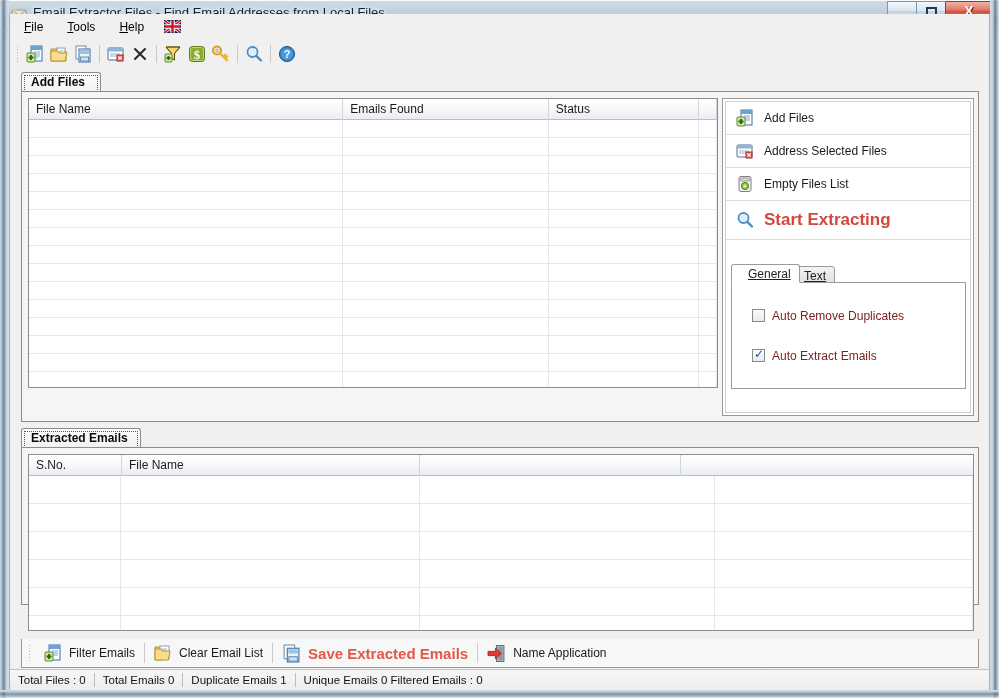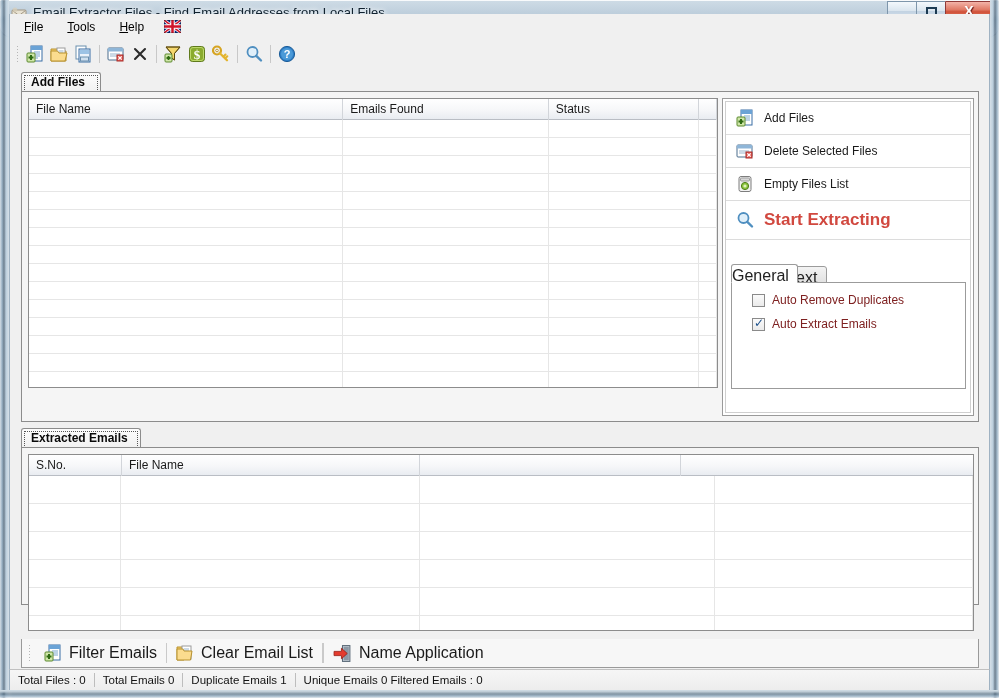--- a/index.html
+++ b/index.html
@@ -219,36 +219,36 @@
   .act-row.big { height:38px; }
   .act-row.big .act-label {
     font-size:17px; font-weight:bold; color:#d1483f;
   }
 
   
   #inner-tabs {
     position:absolute; left:8px; top:165px; width:235px; height:125px;
   }
   .itab {
-    position:absolute; top:0; height:19px; font-size:16px; color:#222;
-    padding:2px 8px 0 0; box-sizing:border-box; cursor:default;
-    border:1px solid #9b9b9b; border-radius:3px 3px 0 0;
+    position:absolute; top:0; height:19px; font-size:12px; color:#222;
+    padding:2px 8px 0 16px; box-sizing:border-box; cursor:default;
+    border:1px solid #9b9b9b; border-radius:3px 3px 0 0;text-decoration:underline;
   }
   .itab.active {
     background:#fff; border-bottom:1px solid #fff; z-index:3;
   }
   .itab.inactive {
     background: linear-gradient(to bottom,#f3f3f3,#e2e2e2);
     top:2px; height:17px;
   }
   .itab-body {
     position:absolute; left:0; top:18px; width:235px; height:107px;
     border:1px solid #9b9b9b; background:#fff; box-sizing:border-box;
   }
-  .chk-row { display:flex; align-items:flex-end; margin:10px 0 0 20px; }
+  .chk-row { display:flex; align-items:flex-start; margin:26px 0 0 20px; }
   .chkbox {
     width:13px; height:13px; border:1px solid #8a8a8a;
     background: linear-gradient(to bottom,#fbfbfb,#eaeaea);
     box-sizing:border-box; position:relative; cursor:default;
   }
   .chkbox.checked::after {
     content:"✓"; position:absolute; left:1px; top:-3px;
     font-size:12px; color:#1b4f8a; font-family:"DejaVu Sans", sans-serif;
   }
   .chk-label { font-size:12px; color:#7e2020; margin-left:7px; }
@@ -261,21 +261,21 @@
     height:158px; width:958px;
   }
 
   
   #bottombar {
     position:absolute; left:11px; top:625px; width:958px; height:29px;
     border:1px solid #9a9a9a; border-top:none; background:#f7f7f7;
     display:flex; align-items:center; box-sizing:border-box;
   }
   .bb-btn { display:flex; align-items:center; cursor:default; padding:0 9px; height:27px; }
-  .bb-label { font-size:16px; color:#1a1a1a; margin-left:7px; }
+  .bb-label { font-size:12px; color:#1a1a1a; margin-left:7px; }
   .bb-btn.accent .bb-label { font-size:15px; color:#e2584a; font-weight:bold; }
   .bb-sep { width:1px; height:20px; background:#cacaca; }
 
   
   #statusbar {
     position:absolute; left:9px; bottom:8px; width:981px; height:21px;
     background: linear-gradient(to bottom,#f6f6f6,#ededed);
     border-top:1px solid #c0c0c0;
     border-left:1px solid #9fb2c2; border-right:1px solid #9fb2c2;
     display:flex; align-items:center; box-sizing:border-box;
@@ -568,21 +568,21 @@
               <span class="act-ico">
                 <svg width="18" height="18" viewBox="0 0 18 18">
                   <rect x="1" y="3" width="15" height="12" rx="1" fill="#fff" stroke="#4a6c8c"></rect>
                   <rect x="1" y="3" width="15" height="3.5" fill="#8fb6d8"></rect>
                   <line x1="3" y1="9" x2="13" y2="9" stroke="#9ab5cc"></line>
                   <line x1="3" y1="11" x2="13" y2="11" stroke="#9ab5cc"></line>
                   <rect x="10" y="10" width="6" height="6" fill="#e8605a" stroke="#a82d28"></rect>
                   <path d="M11.3 11.3 l3.4 3.4 M14.7 11.3 l-3.4 3.4" stroke="#fff" stroke-width="1.2"></path>
                 </svg>
               </span>
-              <span class="act-label">Delete Selected Files</span>
+              <span class="act-label">Address Selected Files</span>
             </div>
 
             <div class="act-row">
               <span class="act-ico">
                 <svg width="18" height="18" viewBox="0 0 18 18">
                   <rect x="3" y="1.5" width="12" height="15" rx="2" fill="#f2f2f2" stroke="#7d7d7d"></rect>
                   <rect x="4.5" y="3" width="9" height="3" rx="1" fill="#d8d8d8" stroke="#9d9d9d"></rect>
                   <circle cx="9" cy="11" r="3.6" fill="#8dc63f" stroke="#4e7d1a"></circle>
                   <circle cx="9" cy="11" r="1.6" fill="#dff0c0"></circle>
                 </svg>
@@ -711,20 +711,31 @@
             <line x1="7.5" y1="7" x2="13" y2="7" stroke="#9ab5cc"></line>
             <line x1="7.5" y1="9" x2="13" y2="9" stroke="#9ab5cc"></line>
             <path d="M1 5 h6 l1 2 H16 l-1.5 9 H1 z" fill="#fbdc8e" stroke="#b8922f"></path>
           </svg>
         </span>
         <span class="bb-label">Clear Email List</span>
       </div>
 
       <div class="bb-sep"></div>
 
+      <div class="bb-btn accent">
+        <span>
+          <svg width="19" height="19" viewBox="0 0 18 18">
+            <rect x="2" y="1" width="10" height="13" fill="#fff" stroke="#6a8fae"></rect>
+            <rect x="5" y="4" width="11" height="13" fill="#eaf2fa" stroke="#3a6ea5"></rect>
+            <rect x="6" y="5" width="9" height="4" fill="#9cc3e5"></rect>
+            <rect x="6.5" y="12" width="8" height="4.3" fill="#cfe0ef" stroke="#6a8fae"></rect>
+          </svg>
+        </span>
+        <span class="bb-label">Save Extracted Emails</span>
+      </div>
 
       <div class="bb-sep"></div>
 
       <div class="bb-btn">
         <span>
           <svg width="19" height="19" viewBox="0 0 18 18">
             <rect x="9" y="1.5" width="7" height="15" fill="#cfd8e0" stroke="#5c6b79"></rect>
             <rect x="10" y="2.5" width="5" height="13" fill="#8c99a6"></rect>
             <path d="M1 7 h7 V4 l5.5 5 L8 14 v-3 H1 z" fill="#e43b2e" stroke="#9a2018" stroke-width="0.8"></path>
           </svg>

